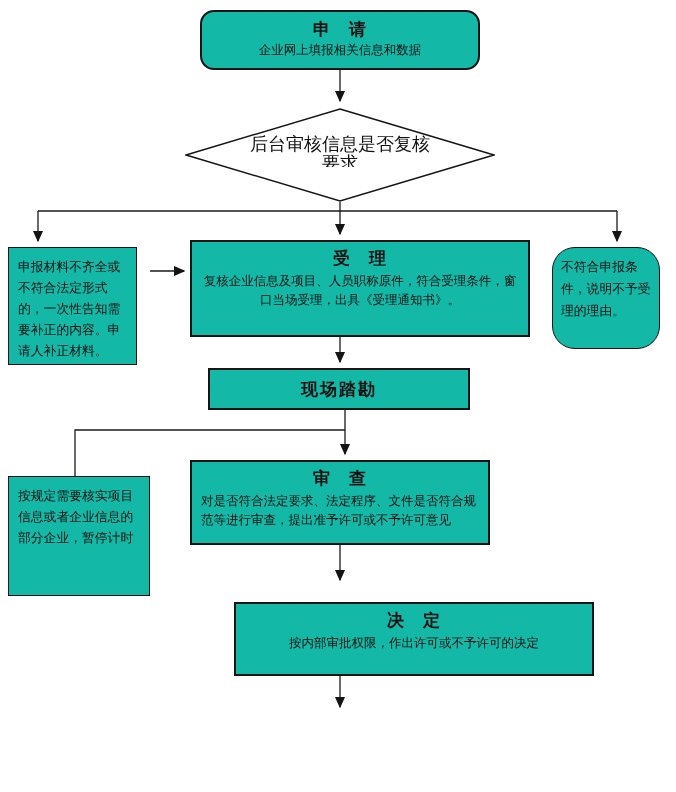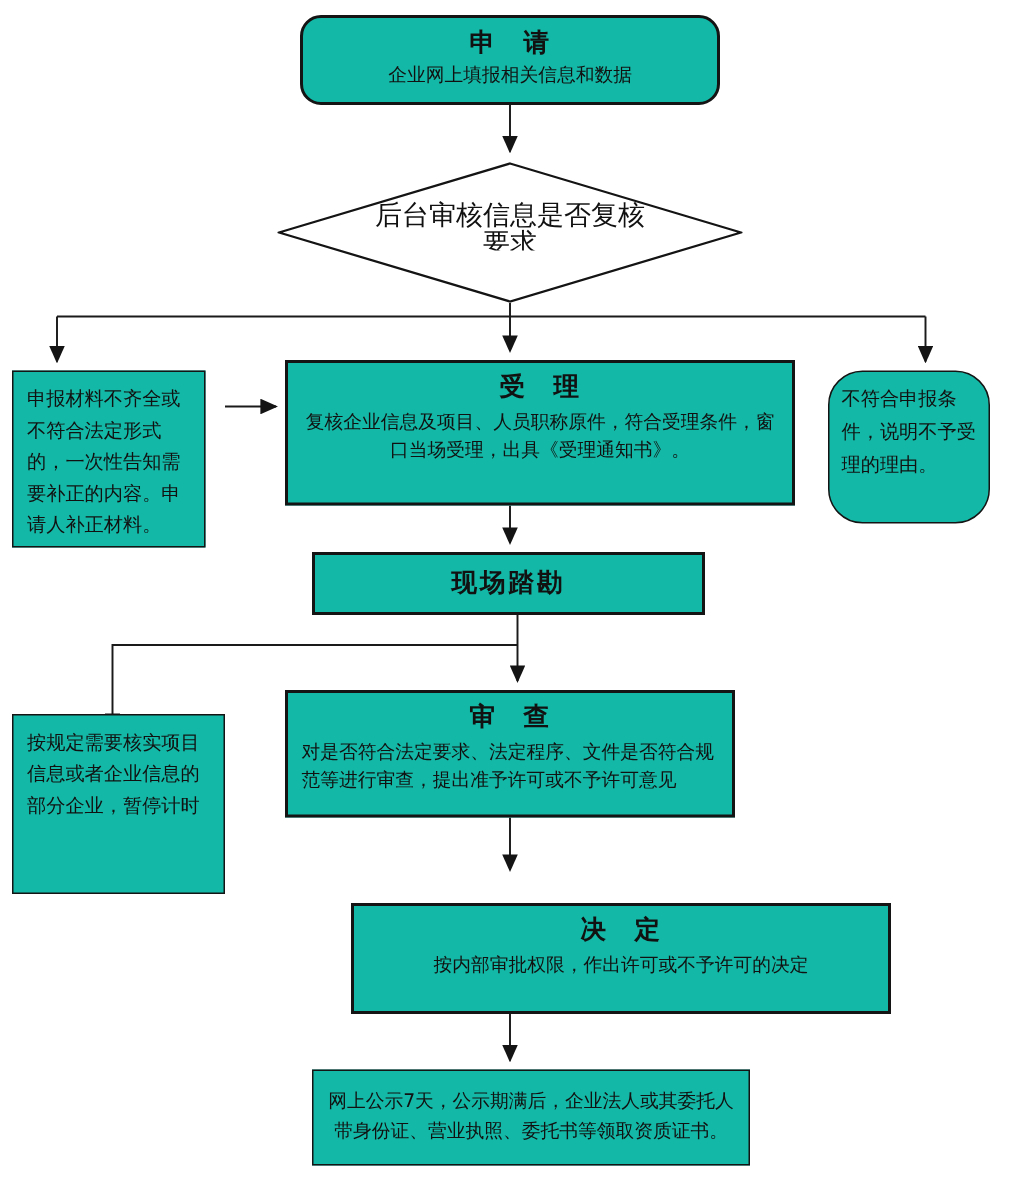--- a/index.html
+++ b/index.html
@@ -159,17 +159,14 @@
   <div class="node n-examine">
     <div class="title">审　查</div>
     <div class="body">对是否符合法定要求、法定程序、文件是否符合规范等进行审查，提出准予许可或不予许可意见</div>
   </div>
 
   <div class="node n-decide">
     <div class="title">决　定</div>
     <div class="body">按内部审批权限，作出许可或不予许可的决定</div>
   </div>
 
-  <div class="node n-publicize">
-    <div class="body">网上公示7天，公示期满后，企业法人或其委托人带身份证、营业执照、委托书等领取资质证书。</div>
-  </div>
 
 </div>
 
 </body></html>

